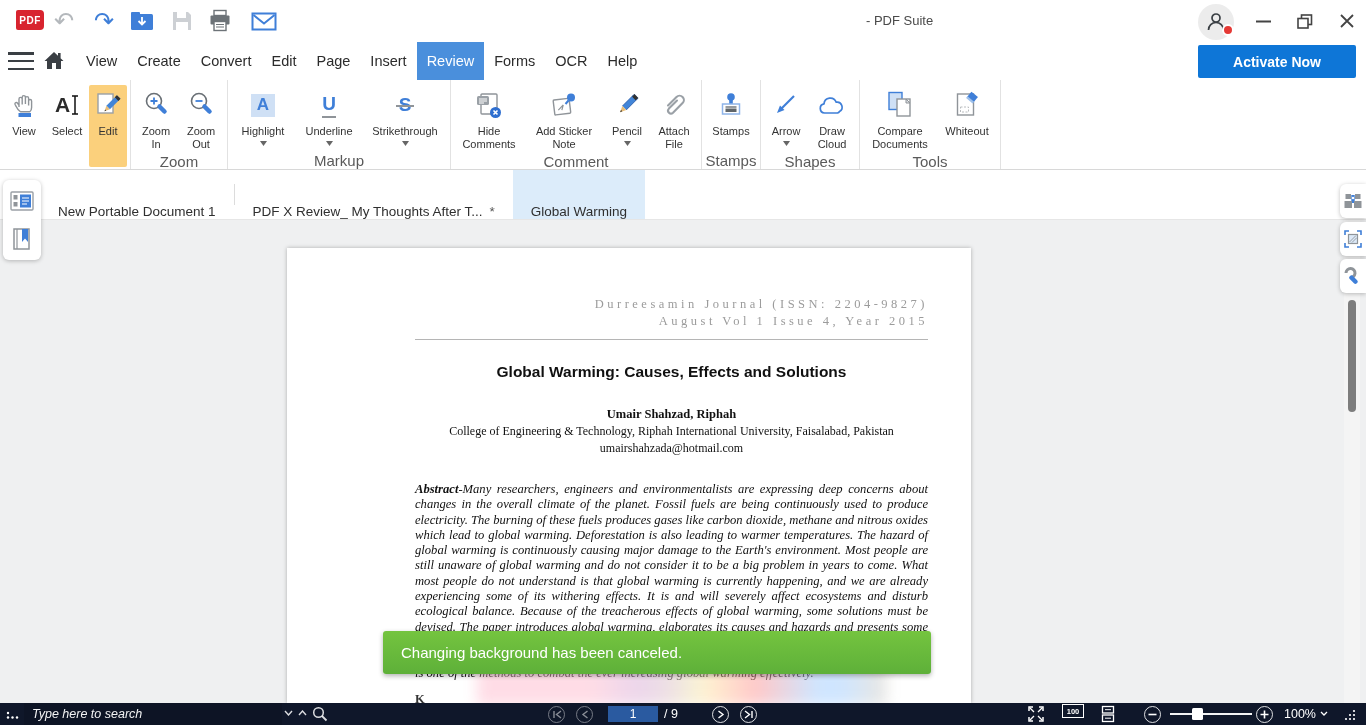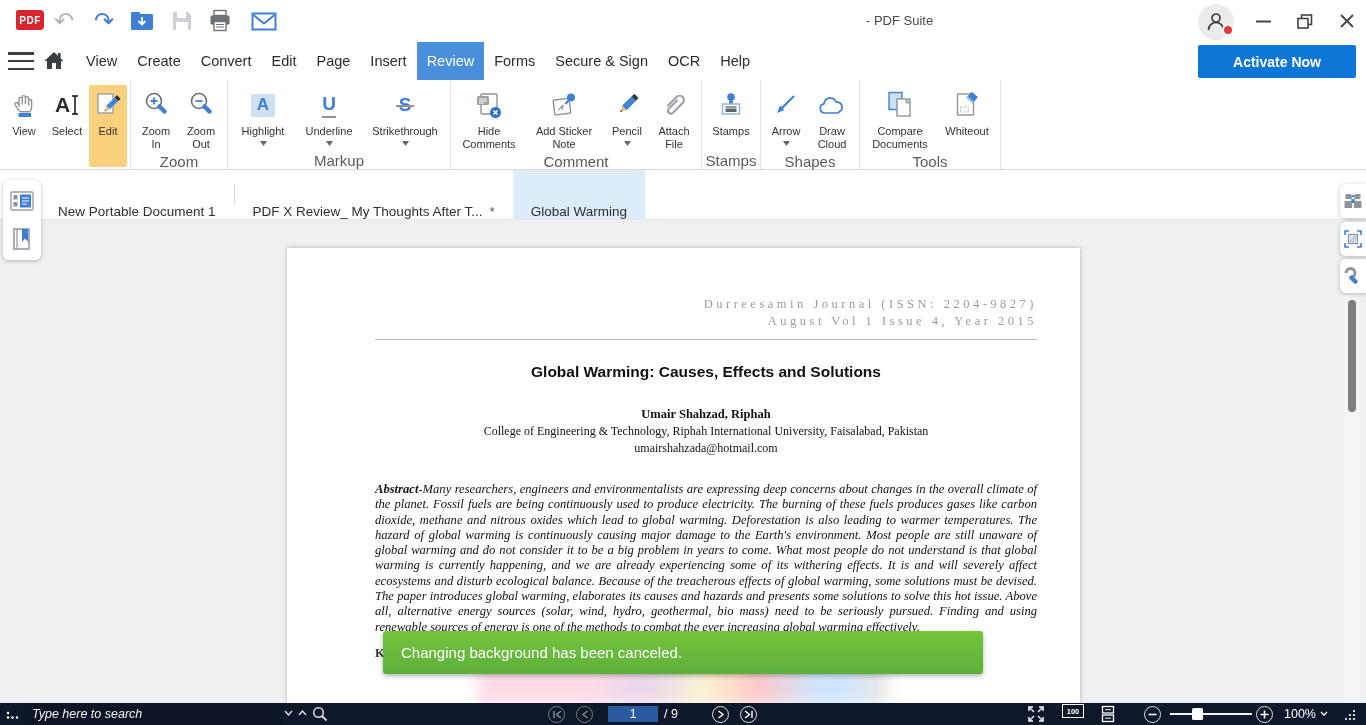--- a/index.html
+++ b/index.html
@@ -50,21 +50,21 @@
   .tab-sep { width:1px; background:#dcdcdc; margin:14px 0; }
 
   
   .side-card { position:absolute; background:#fff; box-shadow:0 1px 4px rgba(0,0,0,.25); border-radius:6px; display:flex; flex-direction:column; align-items:center; z-index:6; }
   .left-card { left:3px; top:180px; width:38px; padding:8px 0; gap:12px; }
   .right-card { left:1340px; width:26px; height:34px; border-radius:6px 0 0 6px; justify-content:center; }
   .side-ic { width:26px; height:26px; display:flex; align-items:center; justify-content:center; }
 
   
   .viewer { position:absolute; top:220px; left:0; width:1366px; height:483px; background:#eff0f1; overflow:hidden; }
-  .page { position:absolute; left:287px; top:28px; width:793px; height:455px; background:#fff; box-shadow:0 0 4px rgba(0,0,0,.28); overflow:hidden; }
+  .page { position:absolute; left:287px; top:28px; width:684px; height:455px; background:#fff; box-shadow:0 0 4px rgba(0,0,0,.28); overflow:hidden;padding-left:40px; }
   .page-inner { padding:48px 43px 0 88px; }
   .journal-head { text-align:right; font-family:"Liberation Serif",serif; color:#9b9b9b; font-size:12.5px; line-height:17px; letter-spacing:3.5px; }
   .head-rule { border:none; border-top:1px solid #b5b5b5; margin-top:9px; }
   .doc-title { margin-top:23px; text-align:center; font-weight:bold; font-size:15.5px; color:#101010; }
   .doc-author { margin-top:26px; text-align:center; font-family:"Liberation Serif",serif; font-weight:bold; font-size:12.5px; color:#111; }
   .doc-affil,.doc-email { text-align:center; font-family:"Liberation Serif",serif; font-size:12px; color:#111; margin-top:2px; }
   .doc-abstract { margin-top:26px; font-family:"Liberation Serif",serif; font-style:italic; font-size:12.6px; line-height:15.3px; text-align:justify; color:#101010; }
   .doc-abstract b { font-weight:bold; }
   .kw { margin-top:11px; font-family:"Liberation Serif",serif; font-weight:bold; font-size:12.5px; }
   .blur-img { position:absolute; left:190px; top:418px; width:410px; height:40px; filter:blur(7px); opacity:.55;
@@ -74,21 +74,21 @@
       radial-gradient(circle at 45% 55%, #fff3ae 0 16%, transparent 42%),
       radial-gradient(circle at 62% 50%, #ff9d9d 0 10%, transparent 34%),
       radial-gradient(circle at 78% 55%, #a9d1ff 0 14%, transparent 40%),
       radial-gradient(circle at 92% 45%, #ffd6a0 0 10%, transparent 30%);
   }
   
   .vscroll { position:absolute; left:1344px; top:0; width:16px; height:483px; background:#f4f4f4; }
   .vthumb { position:absolute; left:4px; top:80px; width:8px; height:112px; background:#7d7d7d; border-radius:4px; }
 
   
-  .toast { position:absolute; left:383px; top:411px; width:600px; height:43px; border-radius:3px; z-index:8;
+  .toast { position:absolute; left:383px; top:411px; width:548px; height:43px; border-radius:3px; z-index:8;
     background:linear-gradient(180deg,#74c43f 0%,#5eb039 100%); box-shadow:0 2px 5px rgba(0,0,0,.3);
     color:#fff; font-size:15px; display:flex; align-items:center; padding-left:18px; }
 
   
   .statusbar { position:absolute; top:703px; left:0; width:1366px; height:22px; background:#0f172a; }
   .sb { position:absolute; display:flex; align-items:center; justify-content:center; }
   .search-input { position:absolute; left:24px; top:0; width:258px; height:22px; background:rgba(0,0,0,.10); border:none; outline:none; color:#fff; font-size:12.5px; font-style:italic; padding:0 8px; font-family:"Liberation Sans",sans-serif; }
   .search-input::placeholder { color:rgba(255,255,255,.95); font-style:italic; }
   .nav-circle { width:17px; height:17px; border-radius:50%; border:1.5px solid rgba(255,255,255,.85); top:2.5px; }
   .nav-circle.dim { opacity:.5; }
@@ -178,21 +178,20 @@
   </span>
   <div class="menu-items">
     <span class="menu-item">View</span>
     <span class="menu-item">Create</span>
     <span class="menu-item">Convert</span>
     <span class="menu-item">Edit</span>
     <span class="menu-item">Page</span>
     <span class="menu-item">Insert</span>
     <span class="menu-item active">Review</span>
     <span class="menu-item">Forms</span>
-    <span class="menu-item">Secure &amp; Sign</span>
     <span class="menu-item">OCR</span>
     <span class="menu-item">Help</span>
   </div>
 </div>
 <div class="activate-btn">
     <span>Activate Now</span>
   </div>
 
 <div class="ribbon">
 

